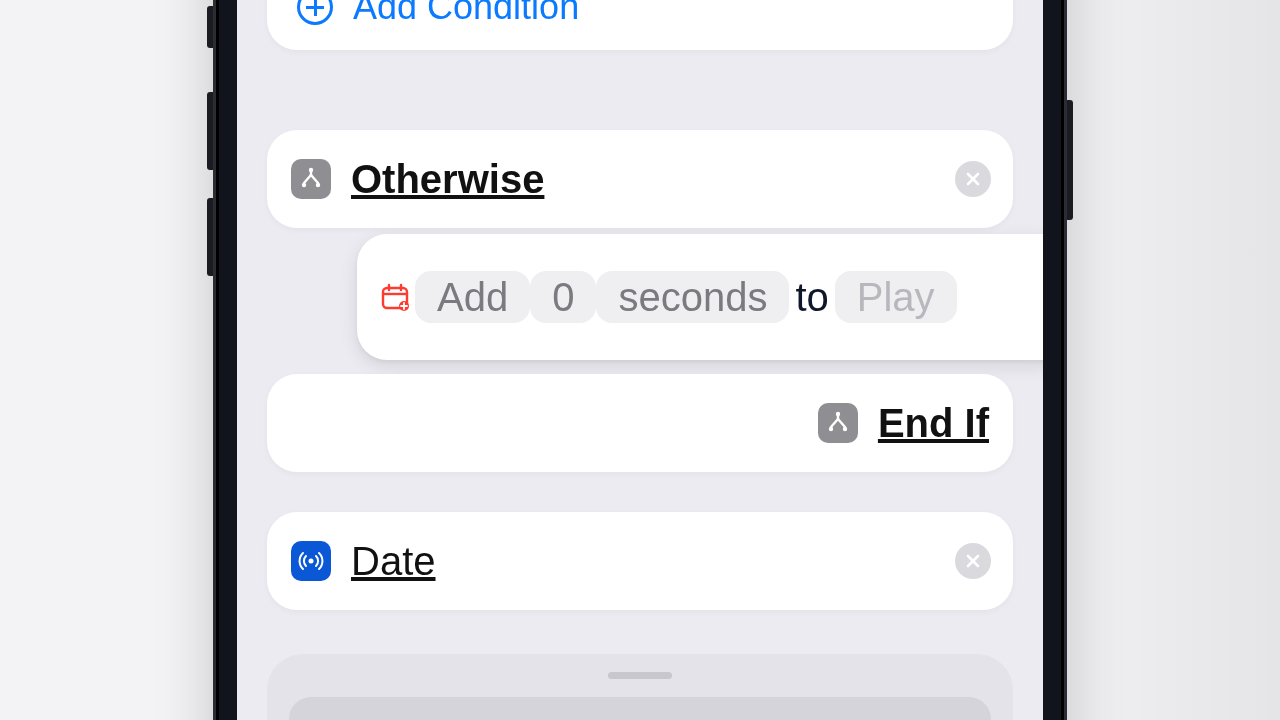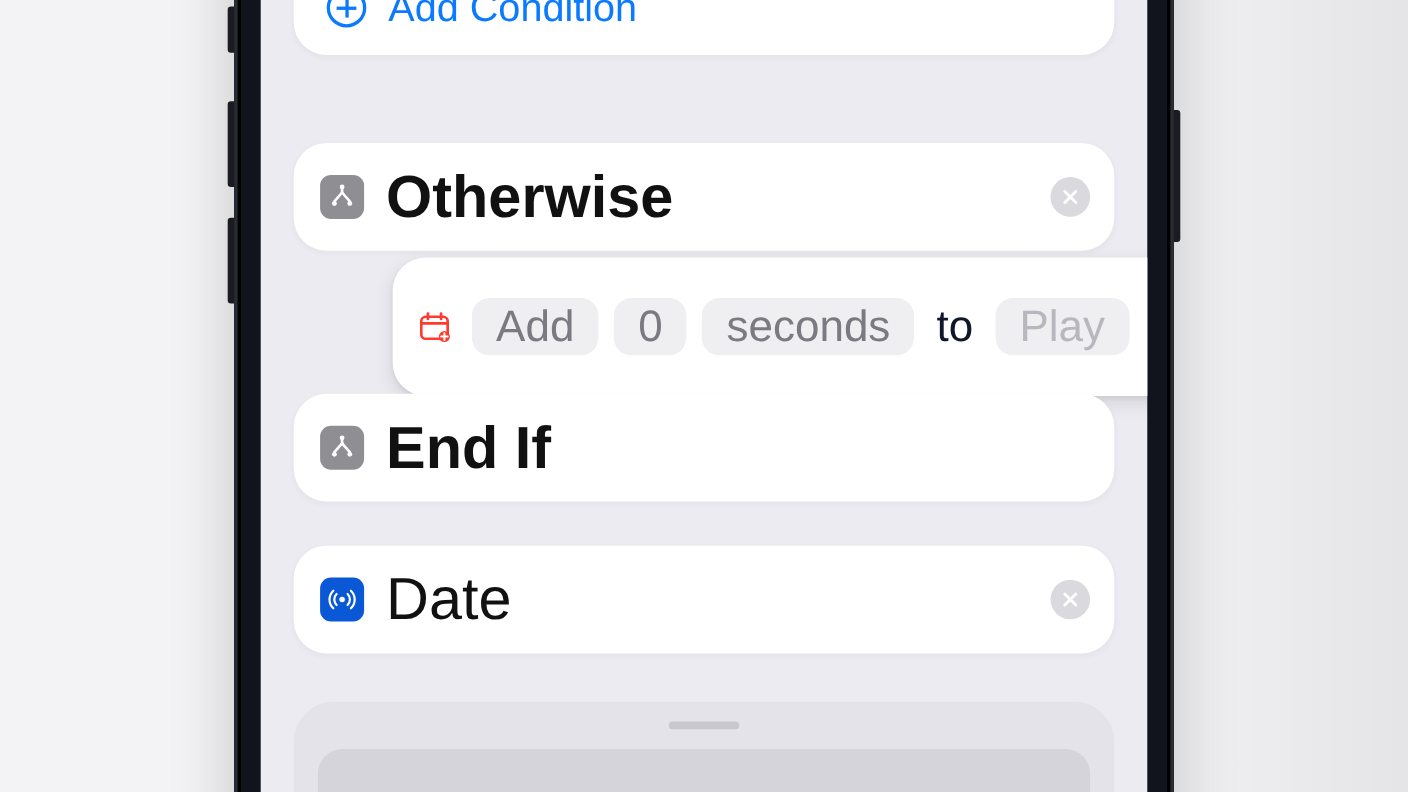--- a/index.html
+++ b/index.html
@@ -81,21 +81,21 @@
     display:flex; align-items:center; justify-content:center;
     position: relative;
   }
   .plus-circle::before, .plus-circle::after {
     content:""; position:absolute; background:#0a7aff;
   }
   .plus-circle::before { width: 18px; height: 3px; }
   .plus-circle::after  { width: 3px; height: 18px; }
 
   .step-card { height: 98px; margin-top: 80px; }
-  .step-card .title { font-size: 54px; font-weight: 500; color:#111; }
+  .step-card .title { font-size: 40px; font-weight: 500; color:#111;text-decoration:underline; }
   .step-card .title.bold { font-weight: 600; }
 
   .icon-box {
     width: 40px; height: 40px; border-radius: 10px;
     display:flex; align-items:center; justify-content:center;
     flex-shrink: 0;
   }
   .icon-gray { background:#8e8e93; }
   .icon-blue { background:#0a58d6; }
 
@@ -121,21 +121,20 @@
     position: absolute;
     left: 90px;
     right: -60px;  
     top: 6px;
     height: 126px;
     background:#fff;
     border-radius: 30px;
     box-shadow: 0 6px 18px rgba(0,0,0,0.10), 0 2px 4px rgba(0,0,0,0.05);
     display:flex; align-items:center;
     padding: 0 18px;
-    gap: 14px;
     font-size: 40px;
     color:#111;
   }
   .cal-icon {
     width: 40px; height: 40px; border-radius: 10px; background:#fff;
     display:flex; align-items:center; justify-content:center;
     position: relative;
   }
   .cal-icon svg { width: 30px; height: 30px; }
 
@@ -144,21 +143,21 @@
     border-radius: 16px;
     padding: 6px 22px;
     color:#7a7a80;
     font-size: 40px;
     line-height: 1;
   }
   .pill.ghost { color:#b7b7bd; }
   .to-text { color:#0f172a; padding: 0 6px; font-weight:500; }
 
   
-  .endif-card { margin-top: 20px; }
+  .endif-card { margin-top: 36px; justify-content: flex-end; }
 
   
   .play-card { margin-top: 40px; }
 
   
   .sheet {
     margin-top: 44px;
     background: #e4e3e9;
     border-radius: 36px 36px 0 0;
     padding: 18px 22px 120px 22px;

